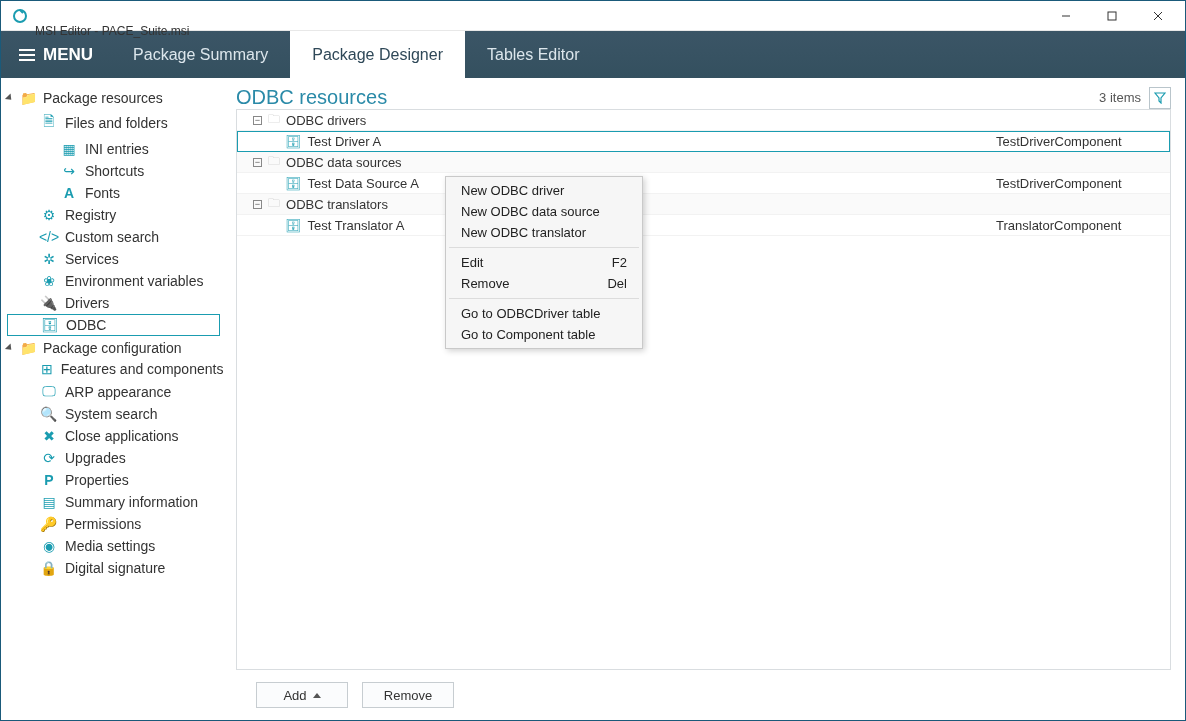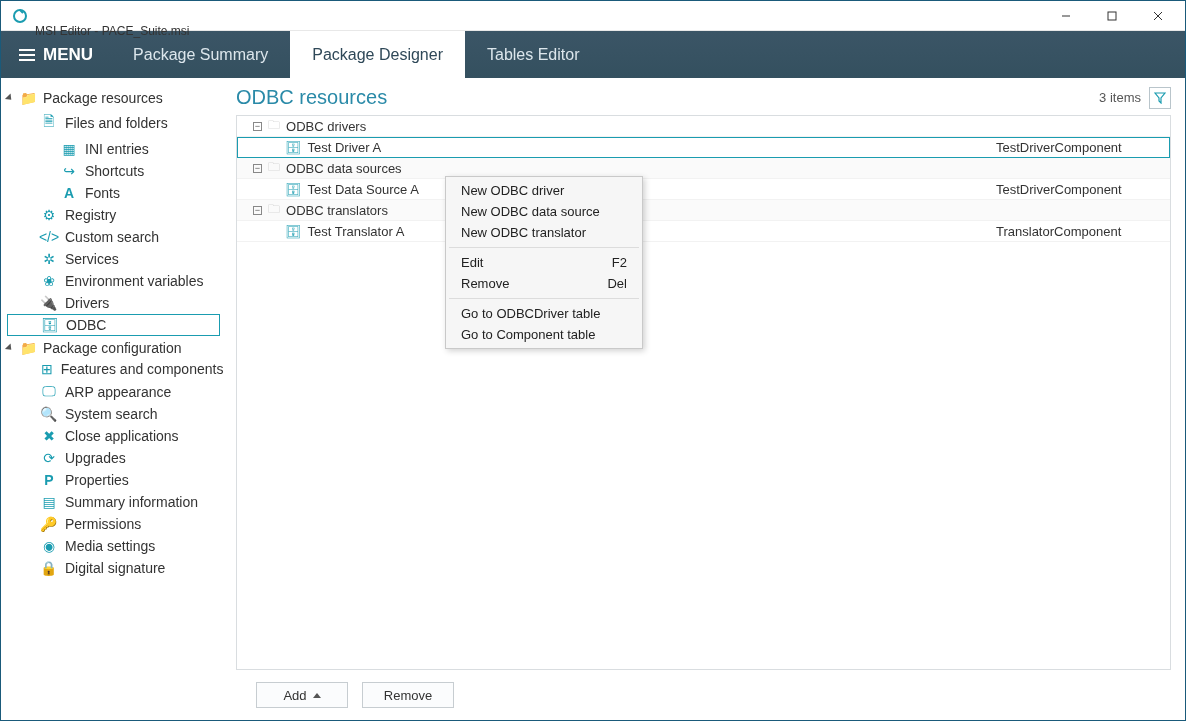--- a/index.html
+++ b/index.html
@@ -24,21 +24,21 @@
 .tree-section { margin-bottom:2px; }
 .tree-caret { display:inline-block; width:0; height:0; border-left:5px solid #555; border-top:4px solid transparent; border-bottom:4px solid transparent; margin-right:3px; vertical-align:middle; transform:rotate(45deg); }
 .tree-head { display:flex; align-items:center; gap:6px; padding:2px 0; cursor:pointer; }
 .tree-item { display:flex; align-items:center; gap:8px; padding:3px 4px 3px 34px; cursor:pointer; white-space:nowrap; }
 .tree-item.l2 { padding-left:54px; }
 .tree-item.selected { border:1px solid #1a9cb0; padding-top:2px; padding-bottom:2px; }
 .ico { width:16px; display:inline-flex; align-items:center; justify-content:center; color:#1a9cb0; font-size:14px; }
 .ico.orange { color:#d9a441; }
 
 .main { flex:1; display:flex; flex-direction:column; padding: 8px 14px 12px 10px; }
-.main-head { display:flex; align-items:center; justify-content:space-between; margin-bottom:6px; }
+.main-head { display:flex; align-items:center; justify-content:space-between; }
 .main-title { color:#2a8aa8; font-size:20px; font-weight:400; }
 .head-right { display:flex; align-items:center; gap:8px; color:#555; font-size:13px; }
 .filter-btn { width:22px; height:22px; border:1px solid #b9c5cb; display:flex; align-items:center; justify-content:center; color:#1a9cb0; cursor:pointer; }
 
 .grid { border:1px solid #d9dde0; flex:1; background:#fff; position:relative; }
 .grid-header { display:flex; background:#f0f2f4; border-bottom:1px solid #d9dde0; font-size:13px; color:#555; }
 .col-name { flex:1; padding:5px 10px; border-right:1px solid #d9dde0; }
 .col-comp { width:158px; padding:5px 8px; border-right:1px solid #d9dde0; }
 .col-x { width:24px; }
 .grid-rows { }

